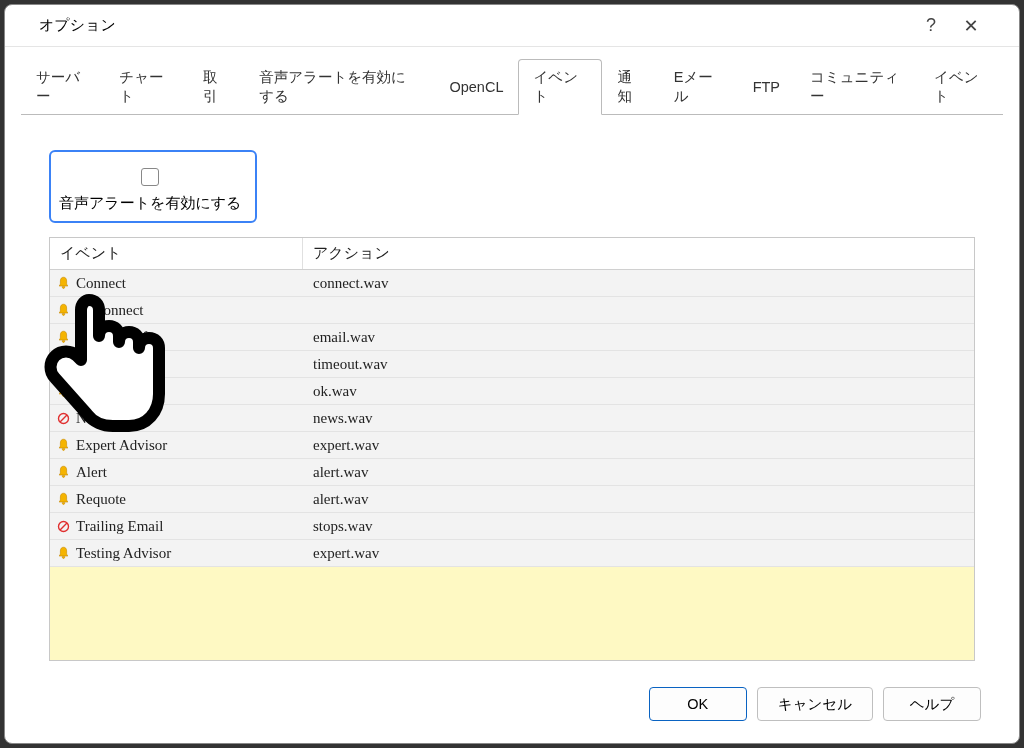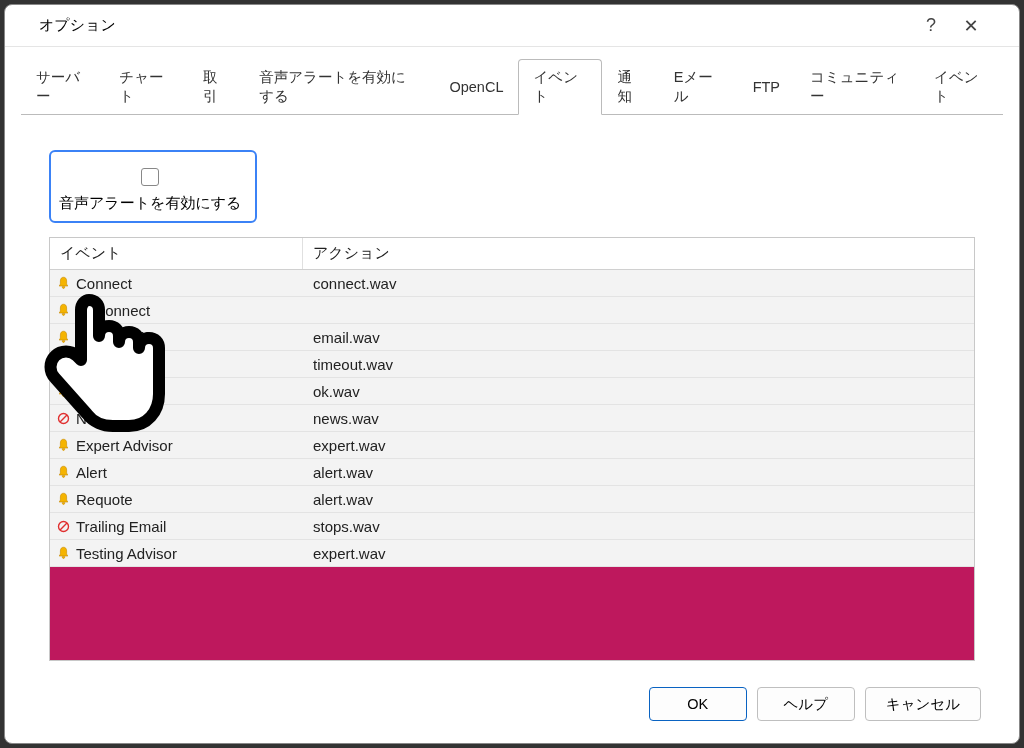--- a/index.html
+++ b/index.html
@@ -131,21 +131,22 @@
     }
     .th.event-col {
       width: 253px;
     }
     .th.action-col {
       flex: 1;
       border-right: none;
     }
     .table-body {
       min-height: 390px;
-      background: #be185d;
+      background: #fef9c3;
+      font-family: Liberation Serif, serif;
     }
     .row {
       display: flex;
       align-items: center;
       height: 27px;
       background: #f3f3f3;
       border-bottom: 1px solid #e3e3e3;
     }
     .cell-icon {
       width: 26px;
@@ -382,17 +383,17 @@
                  C72 44 68 48 68 54
                  L68 28
                  C68 22 64 18 58 18 Z" fill="#ffffff" stroke="#000000" stroke-width="12" stroke-linejoin="round"></path>
       </svg>
     </div>
 
   </div>
 
   <div class="footer">
     <div class="btn primary">OK</div>
+    <div class="btn">キャンセル</div>
     <div class="btn">ヘルプ</div>
-    <div class="btn">キャンセル</div>
   </div>
 
 </div>
 
 </body></html>

